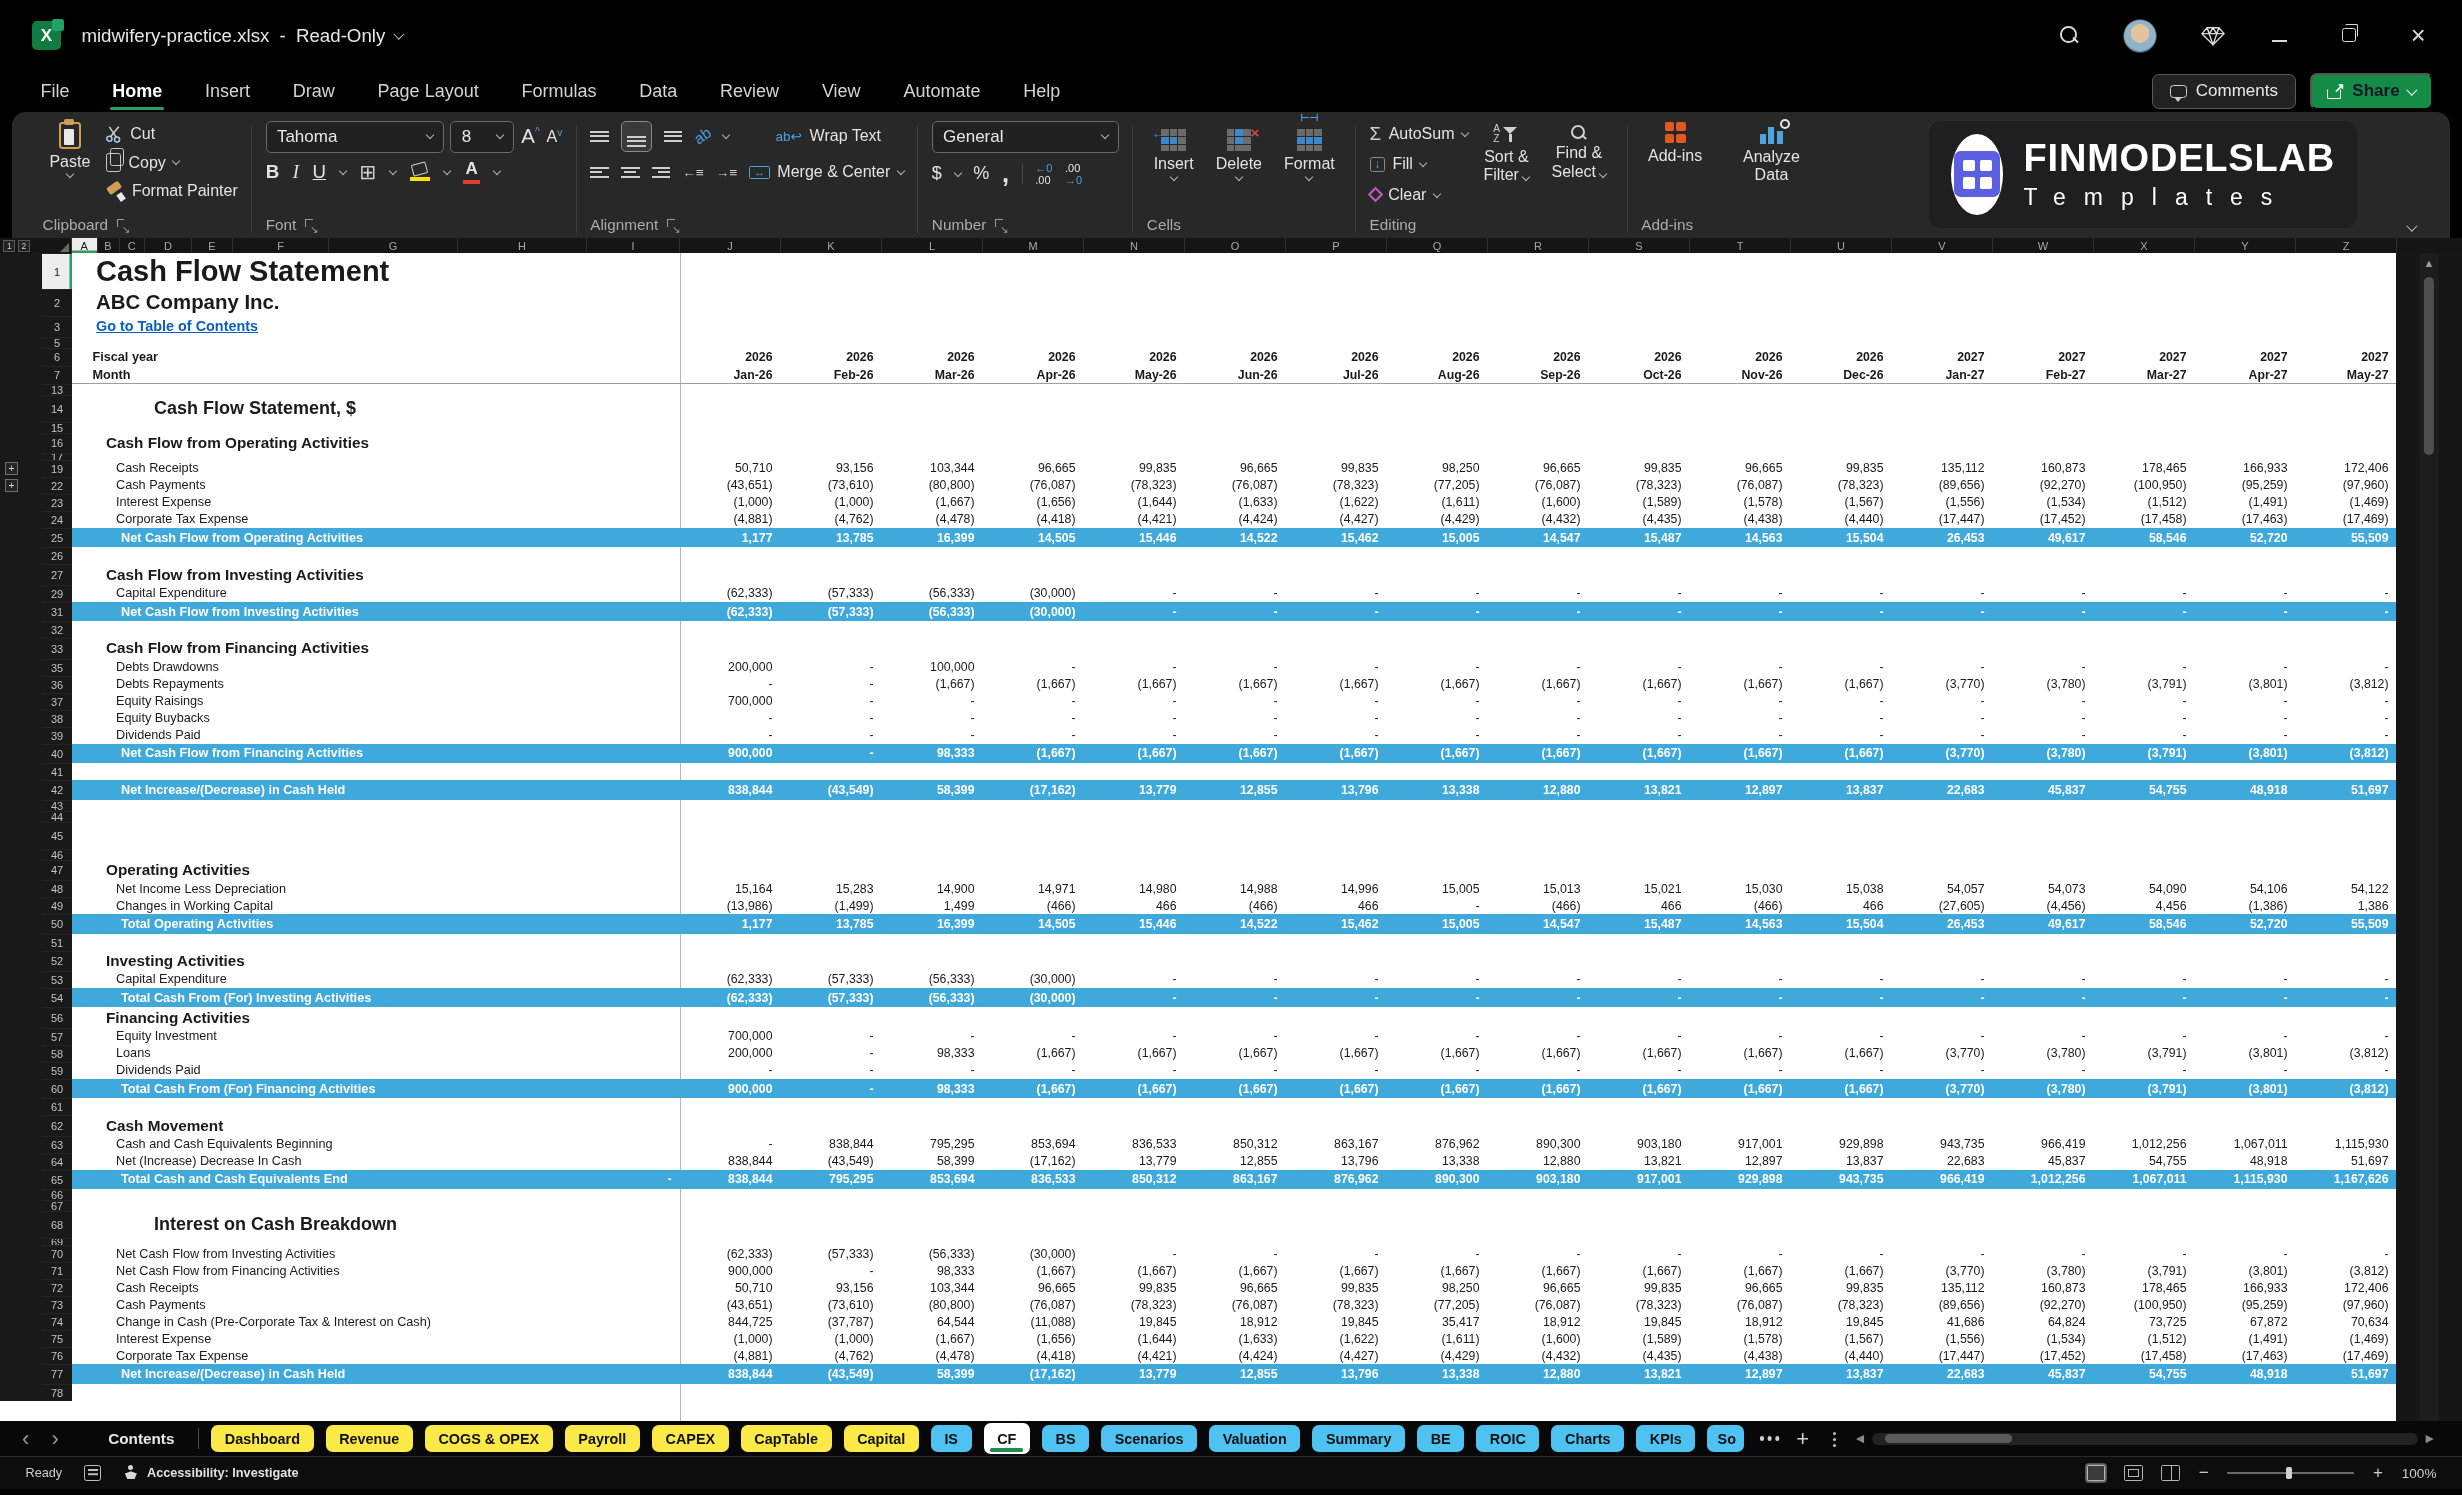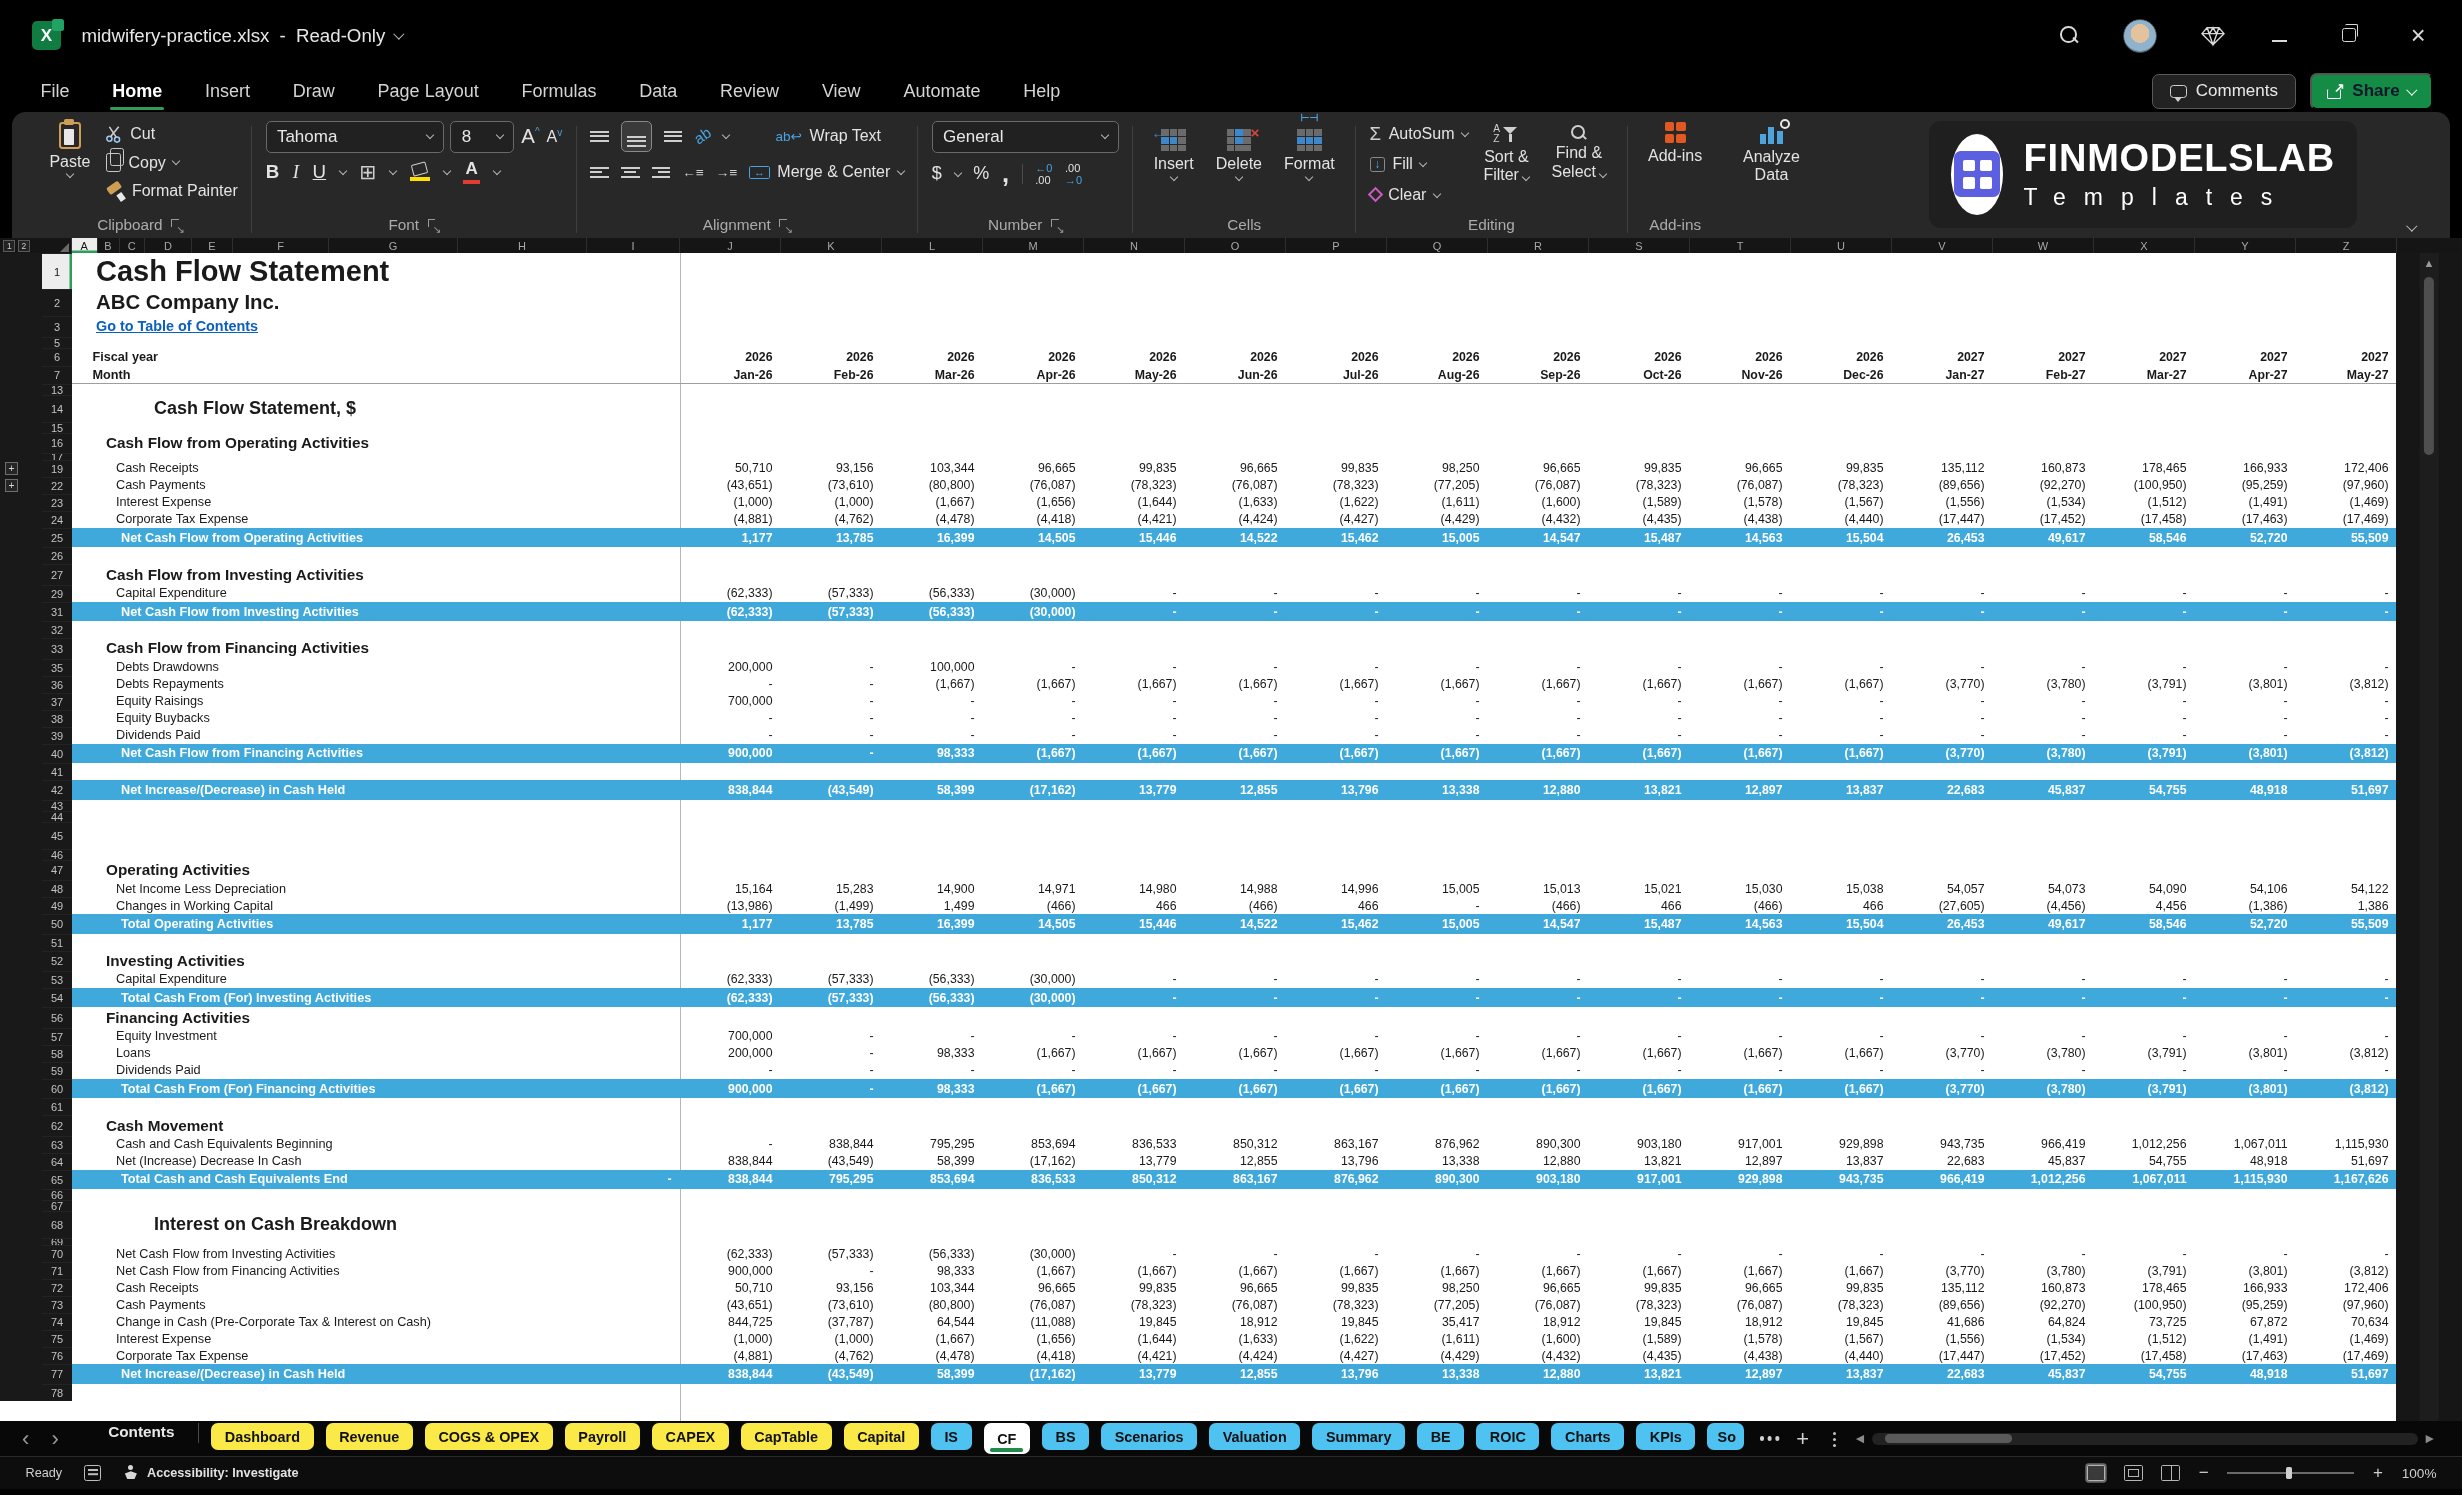--- a/index.html
+++ b/index.html
@@ -43,21 +43,21 @@
   .share-ic{position:relative;width:17px;height:15.3px;display:inline-block;}
   .share-ic::before{content:"";position:absolute;left:0;bottom:0;width:12px;height:9.3px;border:1.7px solid #fff;border-top:none;border-radius:1.7px;}
   .share-ic::after{content:"↗";position:absolute;right:-0.8px;top:-3.4px;font-size:12.7px;color:#fff;font-weight:700;}
   .btn-share .chev{border-color:#fff;}
 
   
   .ribbon{height:126px;background:#282828;margin:0 12px;border-radius:13.6px 13.6px 0 0;display:flex;
     position:relative;padding:8.5px 8.5px 0 17px;}
   .rgroup{position:relative;display:flex;flex-direction:column;padding:0 13.6px;}
   .rgroup-body{flex:1;display:flex;align-items:flex-start;gap:8.5px;}
-  .rgroup-label{height:25.5px;display:flex;align-items:center;justify-content:center;gap:8.5px;
+  .rgroup-label{height:25.5px;display:flex;align-items:center;gap:8.5px;
     color:#ababab;font-size:15.3px;}
   .rsep{width:0.8px;background:#3f3f3f;margin:5.1px 0;}
   .launcher{width:12px;height:12px;position:relative;display:inline-block;}
   .launcher::before{content:"";position:absolute;left:0;top:0;width:6.8px;height:6.8px;border-left:1.7px solid #9a9a9a;border-top:1.7px solid #9a9a9a;}
   .launcher::after{content:"↘";position:absolute;right:-1.7px;bottom:-3.4px;font-size:10.2px;color:#9a9a9a;}
   .rbtn-lg{display:flex;flex-direction:column;align-items:center;gap:3.4px;color:#e3e3e3;font-size:16px;padding:1.7px 6.8px;}
   .rbtn-sm{display:flex;align-items:center;gap:7.6px;color:#e3e3e3;font-size:16px;height:27px;}
   .chev-s{width:6px;height:6px;border-right:1.7px solid #b5b5b5;border-bottom:1.7px solid #b5b5b5;transform:rotate(45deg);display:inline-block;margin-top:-2.5px;}
   .combo{display:flex;align-items:center;justify-content:space-between;border:0.8px solid #6a6a6a;border-radius:5.1px;
     background:#212121;color:#e8e8e8;font-size:17px;padding:3.4px 10.2px;height:32px;}
@@ -1606,21 +1606,21 @@
   <div class="vsb">
     <div class="track"></div>
     <div class="up">▲</div>
     <div class="thumb"></div>
   </div>
 </div>
 
 <div class="tabbar">
   <span class="nav-ar">‹</span>
   <span class="nav-ar">›</span>
-  <span id="tabs-holder" style="display:flex;align-items:flex-start;gap:12px;">
+  <span id="tabs-holder" style="display:flex;align-items:center;gap:12px;">
       <span class="tab-contents">Contents</span>
       <span class="tabdiv"></span>
       <span class="stab yellow">Dashboard</span>
       <span class="stab yellow">Revenue</span>
       <span class="stab yellow">COGS &amp; OPEX</span>
       <span class="stab yellow">Payroll</span>
       <span class="stab yellow">CAPEX</span>
       <span class="stab yellow">CapTable</span>
       <span class="stab yellow">Capital</span>
       <span class="stab blue">IS</span>

